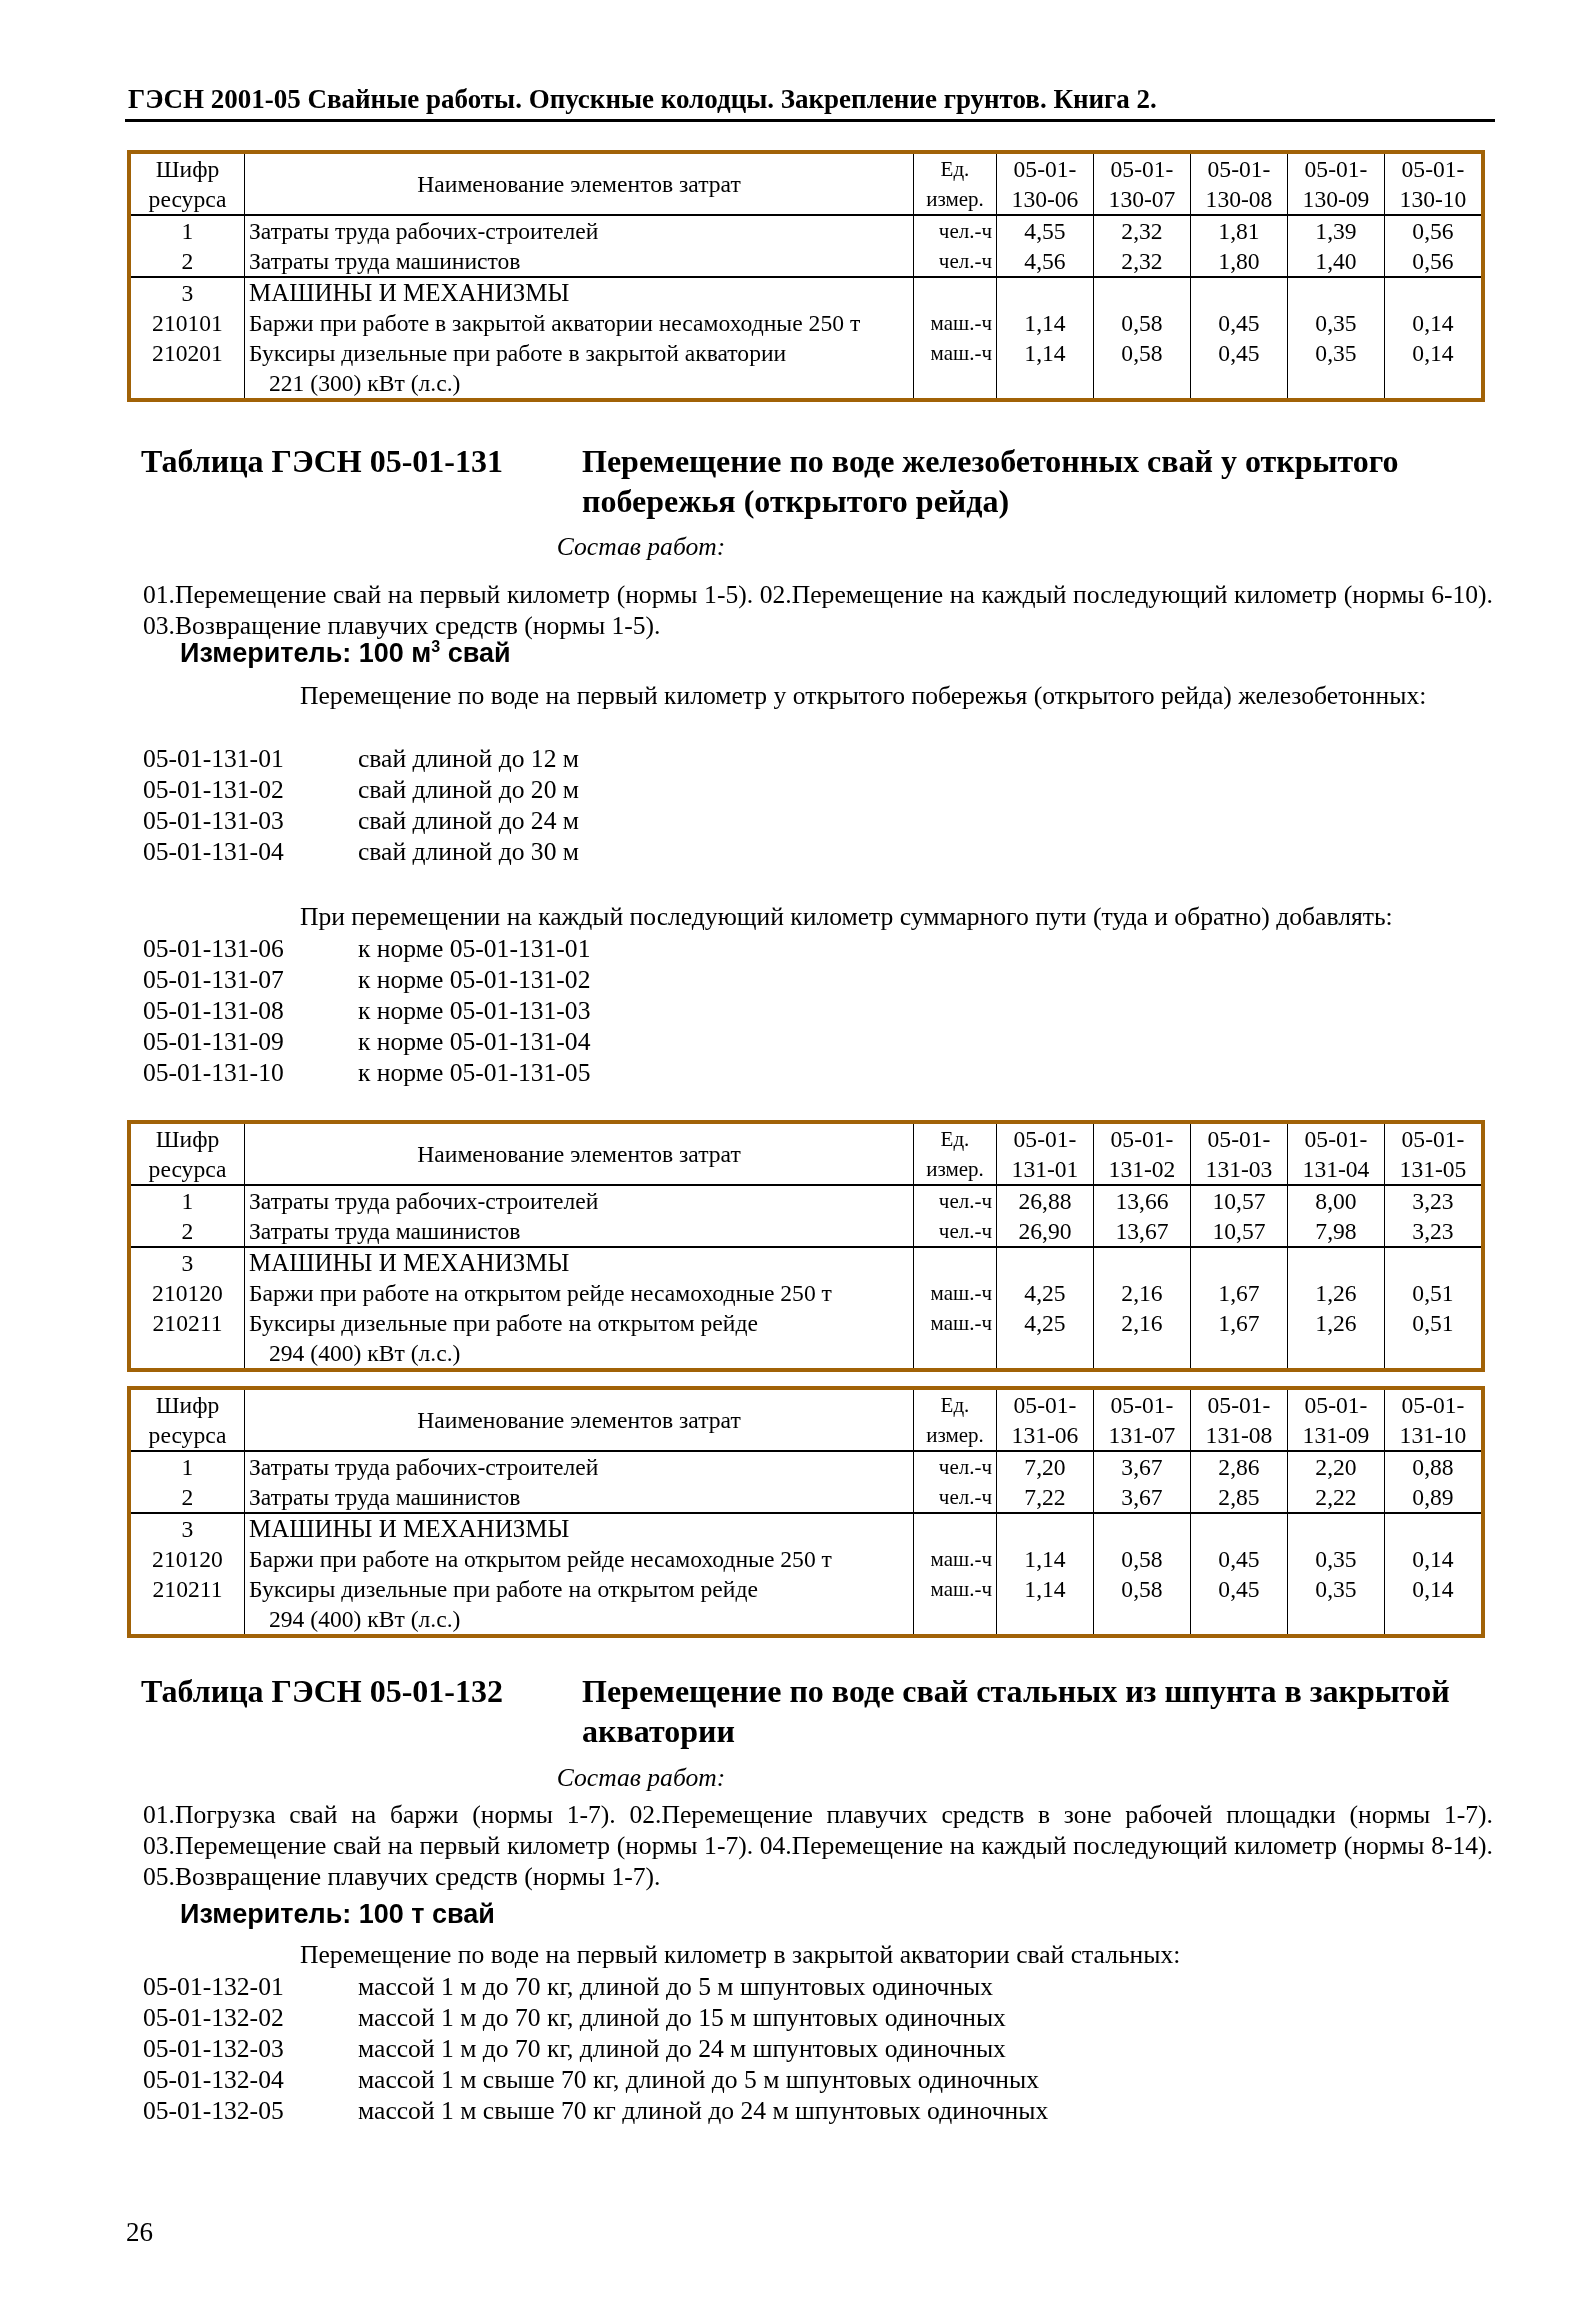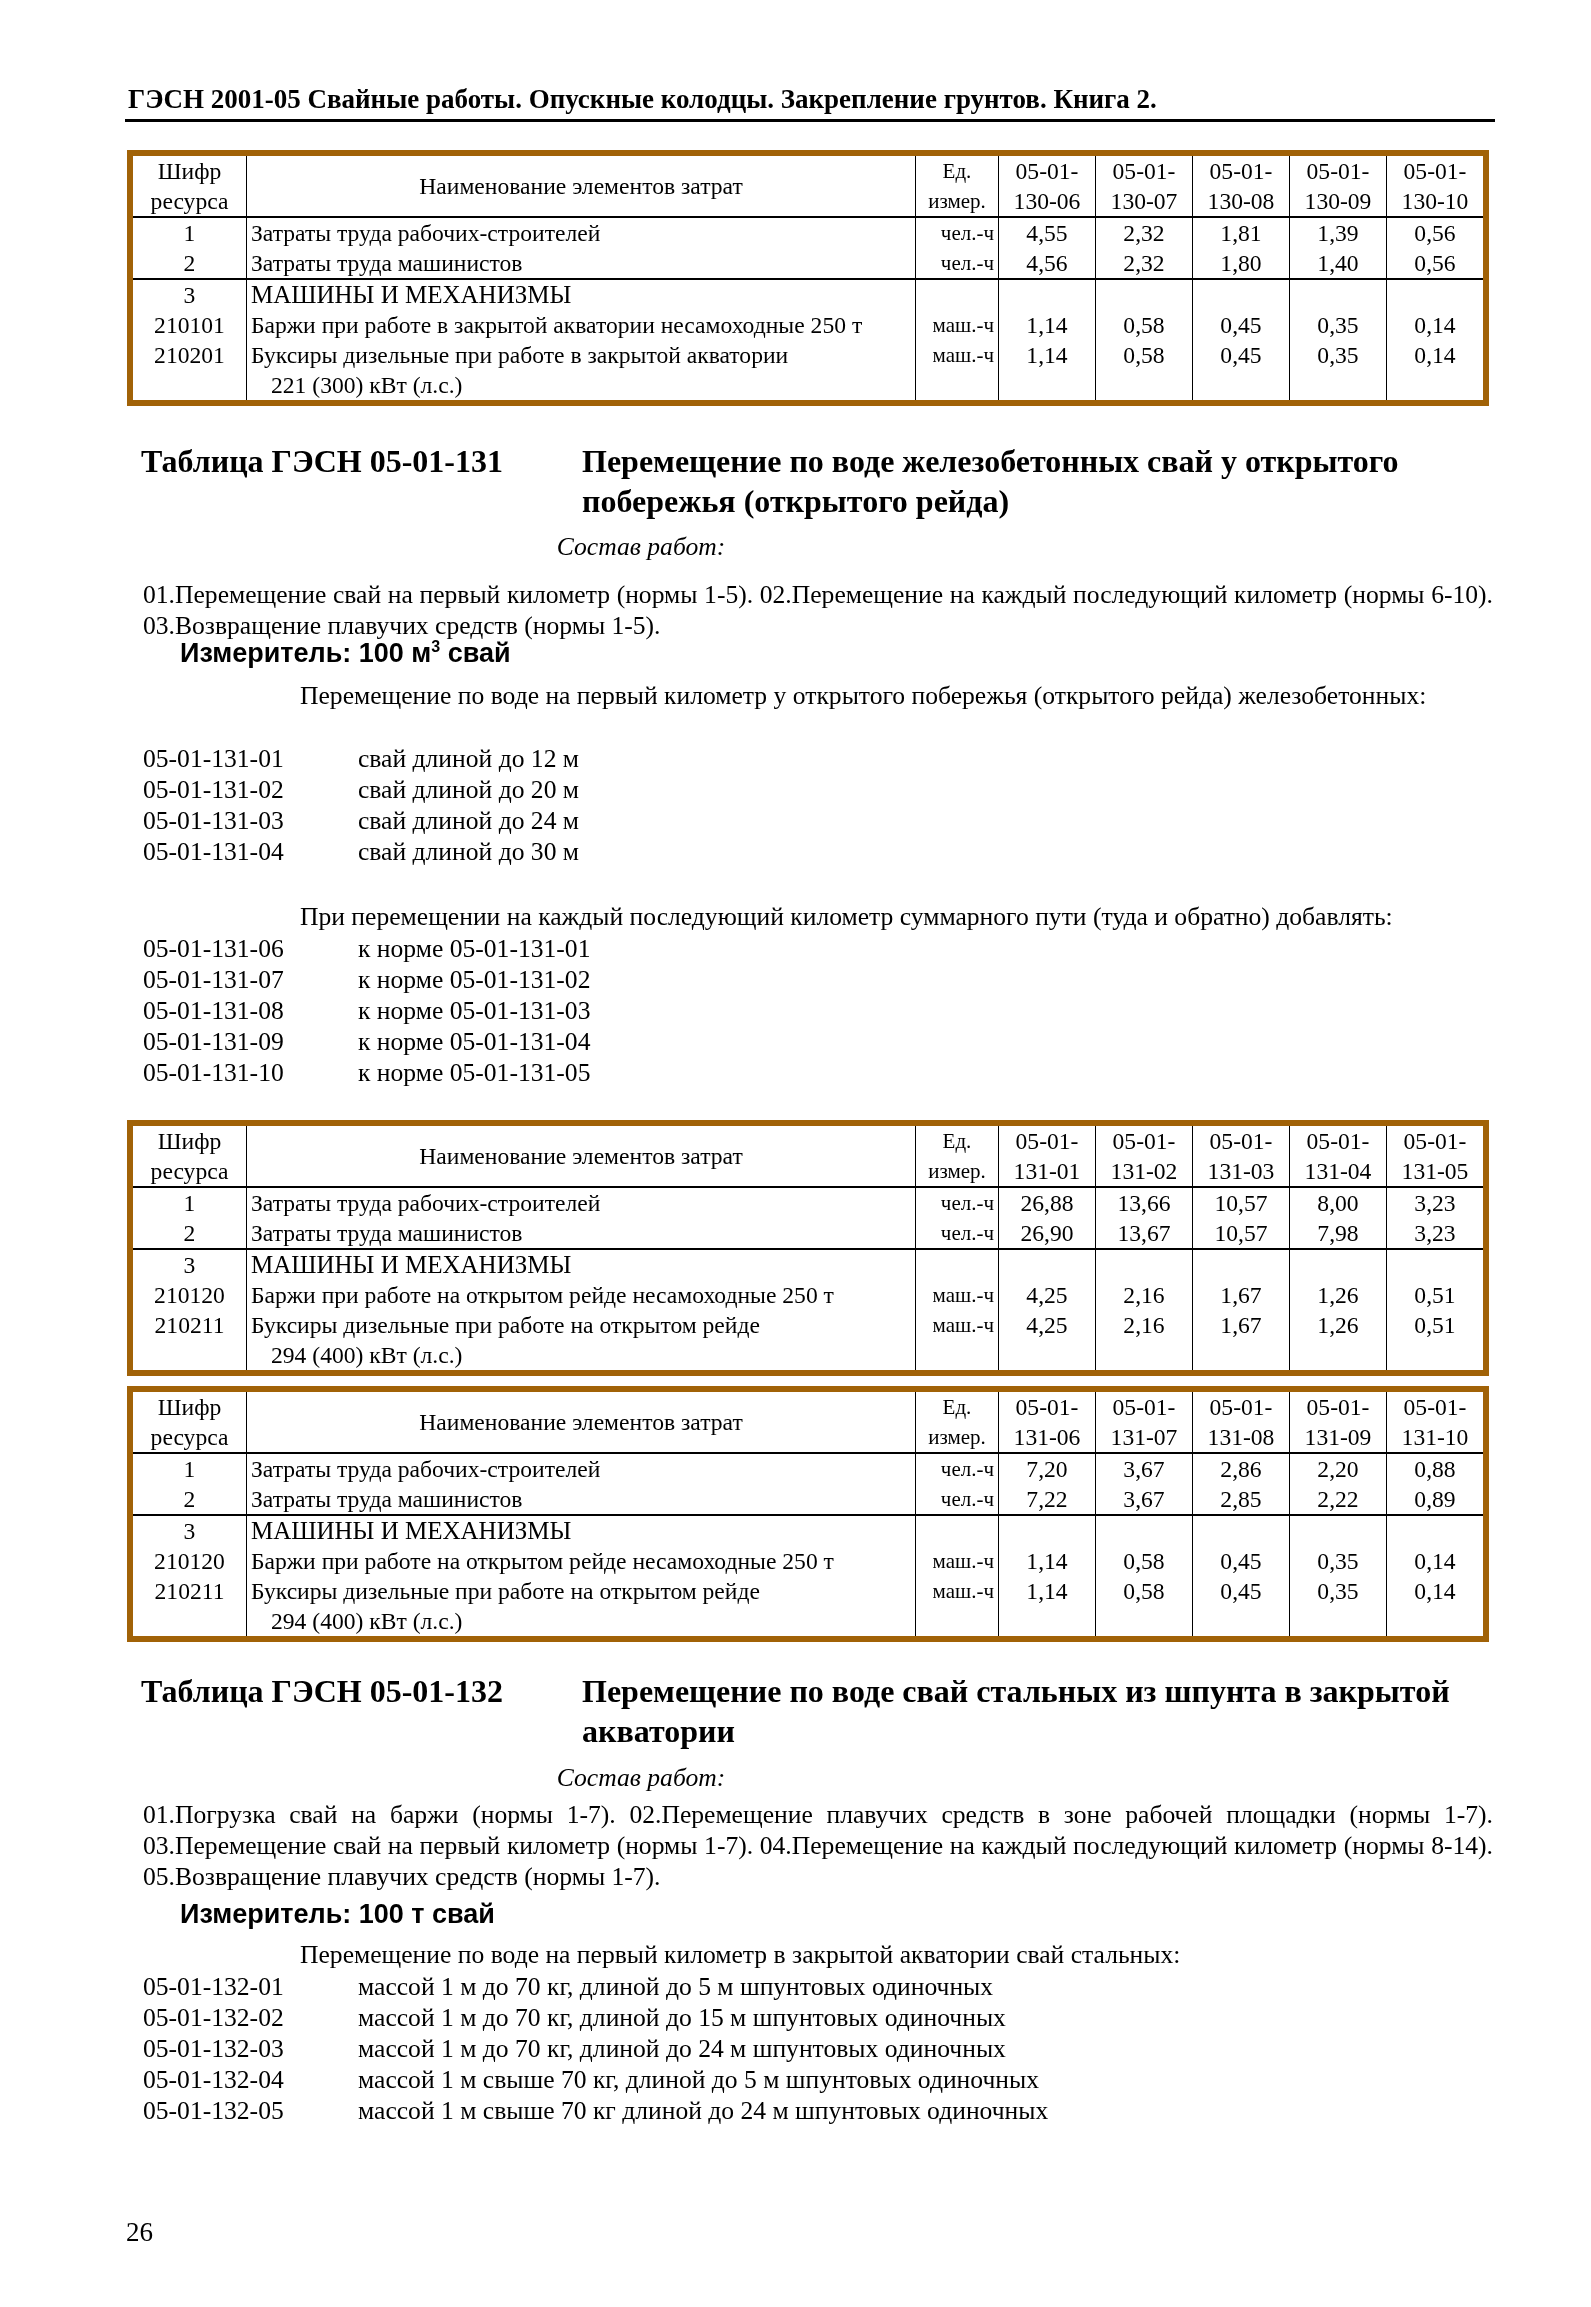--- a/index.html
+++ b/index.html
@@ -15,21 +15,21 @@
     position: absolute; left: 125px; top: 119px; width: 1370px; height: 3.4px; background: #000;
   }
   table.norm {
     position: absolute; left: 127px; border-collapse: collapse;
     font-size: 23.6px; line-height: 30px;
   }
   table.norm td, table.norm th {
     border-left: 1.3px solid #000; border-right: 1.3px solid #000;
     padding: 0 4px; vertical-align: top; font-weight: normal;
   }
-  table.norm { border: 6px solid #a16207; }
+  table.norm { border: 4px solid #a16207; }
   table.norm tr.head th { border-bottom: 2px solid #000; text-align: center; vertical-align: middle; }
   table.norm tr.sep td { border-bottom: 2px solid #000; }
   .c-code { width: 105px; text-align: center; }
   .c-name { width: 660px; text-align: left; }
   .c-unit { width: 74px; text-align: right; font-size: 21px; }
   .c-val { width: 88px; text-align: center; }
   .section-title { font-weight: bold; font-size: 25px; }
   .name-indent { padding-left: 20px; display: inline-block; }
   .title-block {
     position: absolute; left: 141px; font-weight: bold; font-size: 32px; line-height: 40px;

